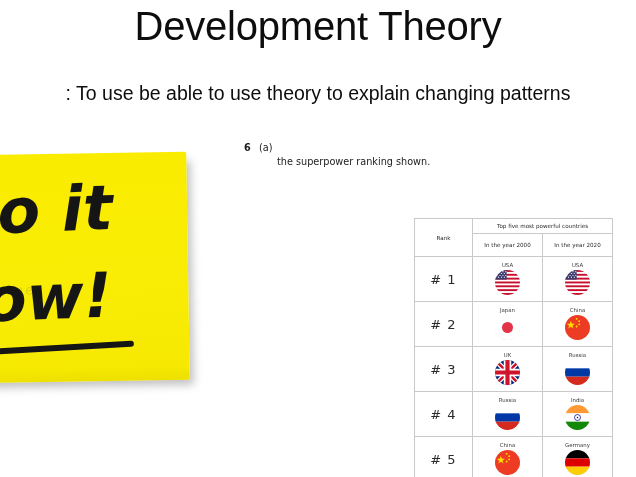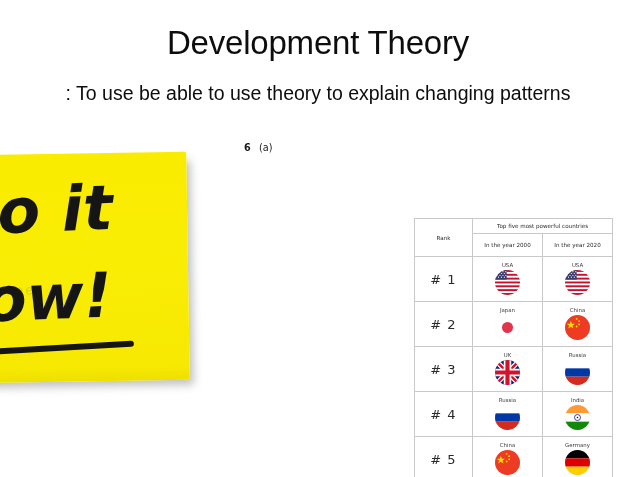--- a/index.html
+++ b/index.html
@@ -12,25 +12,25 @@
     height: 477px;
     position: relative;
     overflow: hidden;
     font-family: "Liberation Sans", sans-serif;
     color: #111111;
   }
 
   
   #slide-title {
     position: absolute;
-    top: 24px;
+    top: 4px;
     left: 0;
     width: 636px;
     text-align: center;
-    font-size: 33px;
+    font-size: 40px;
     font-weight: 400;
     letter-spacing: -0.2px;
     color: #0d0d0d;
     white-space: nowrap;
   }
   #slide-subtitle {
     position: absolute;
     top: 82px;
     left: -22px;
     width: 680px;
@@ -225,20 +225,21 @@
     <div id="note-underline"></div>
   </div>
 </div>
 
 <div id="question-block">
   <div id="question-row">
     <span id="question-number">6</span>
     <span id="question-letter">(a)</span>
     <span id="question-text-col">
       <br>
+      <span class="q-line">the superpower ranking shown.</span>
     </span>
   </div>
 </div>
 
 <div id="figure-wrap">
   <table id="superpower-table">
     <colgroup>
       <col class="col-rank">
         <col class="col-year">
         <col class="col-year">

